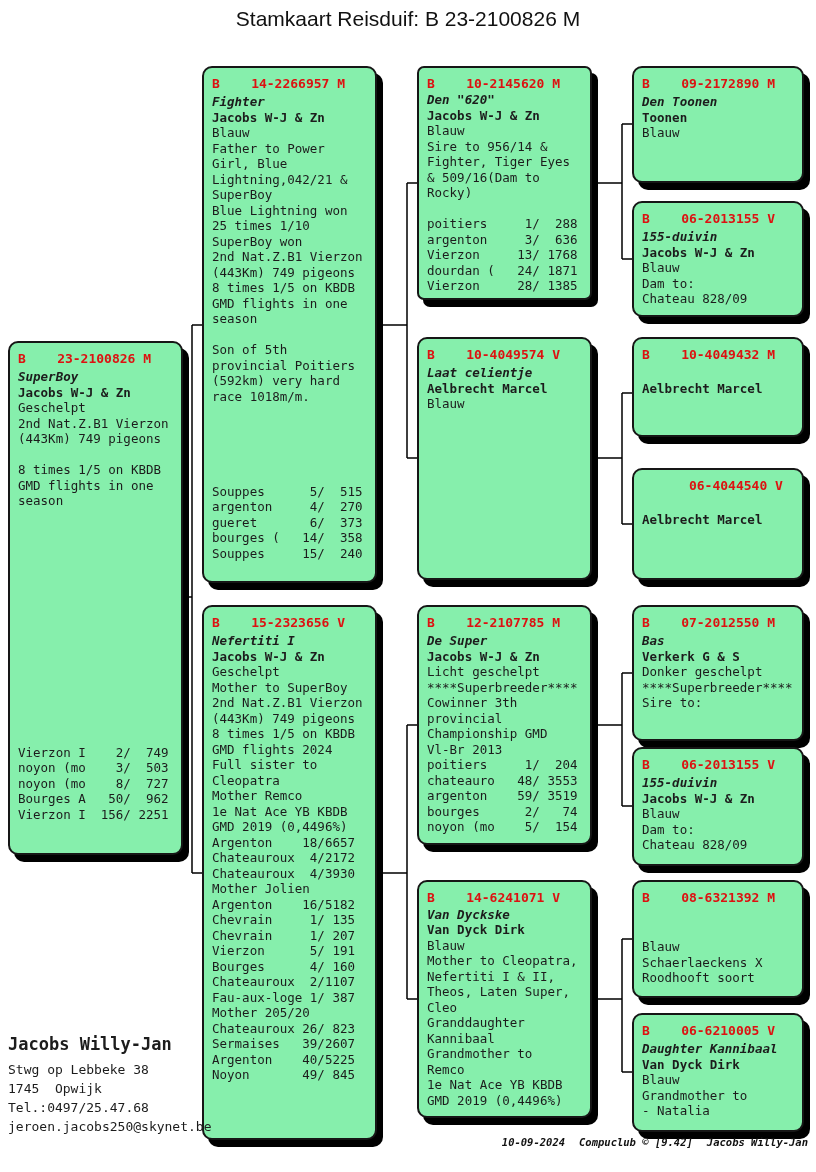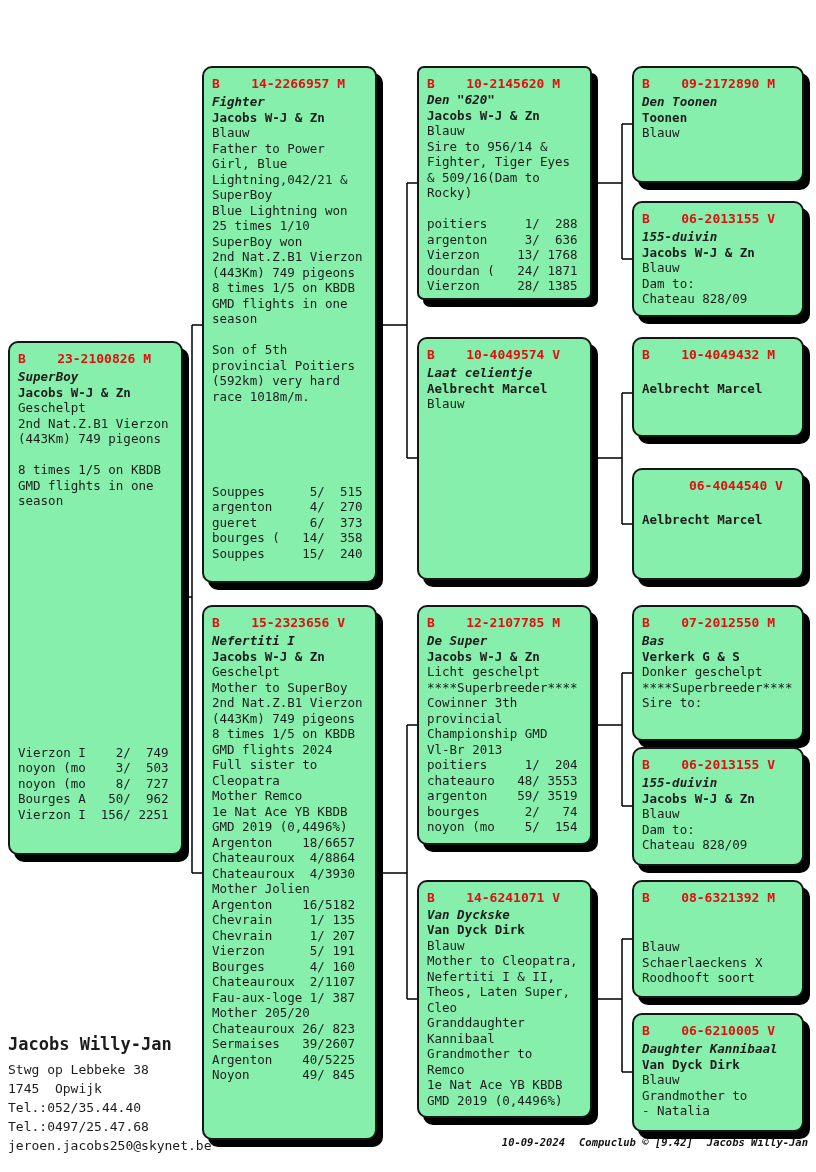--- a/index.html
+++ b/index.html
@@ -36,20 +36,21 @@
   #contact .cname{font-size:17px;font-weight:bold;line-height:24px;margin-bottom:4px;}
   #contact .cline{font-size:13px;line-height:19px;white-space:pre;}
   #footer{position:absolute;right:8px;top:1136px;z-index:1;display:flex;gap:14px;
           font-size:10.5px;font-weight:bold;font-style:italic;color:#111;}
 </style>
 </head>
 <body>
 
 <div id="page">
 
+  <div id="title">Stamkaart Reisduif: B  23-2100826 M</div>
 
   <svg id="wires" width="816" height="1172" viewBox="0 0 816 1172">
     <g stroke="#000" stroke-width="1.5" fill="none">
       <path d="M183 597 H192 M192 325 V873 M192 325 H202 M192 873 H202"></path>
       <path d="M377 325 H407 M407 183 V458 M407 183 H417 M407 458 H417"></path>
       <path d="M377 873 H407 M407 725 V999 M407 725 H417 M407 999 H417"></path>
       <path d="M592 183 H622 M622 124 V259 M622 124 H632 M622 259 H632"></path>
       <path d="M592 458 H622 M622 393 V524 M622 393 H632 M622 524 H632"></path>
       <path d="M592 725 H622 M622 673 V806 M622 673 H632 M622 806 H632"></path>
       <path d="M592 999 H622 M622 939 V1072 M622 939 H632 M622 1072 H632"></path>
@@ -119,21 +120,21 @@
         <div class="bline">2nd Nat.Z.B1 Vierzon</div>
         <div class="bline">(443Km) 749 pigeons</div>
         <div class="bline">8 times 1/5 on KBDB</div>
         <div class="bline">GMD flights 2024</div>
         <div class="bline">Full sister to</div>
         <div class="bline">Cleopatra</div>
         <div class="bline">Mother Remco</div>
         <div class="bline">1e Nat Ace YB KBDB</div>
         <div class="bline">GMD 2019 (0,4496%)</div>
         <div class="bline">Argenton    18/6657</div>
-        <div class="bline">Chateauroux  4/8864</div>
+        <div class="bline">Chateauroux  4/2172</div>
         <div class="bline">Chateauroux  4/3930</div>
         <div class="bline">Mother Jolien</div>
         <div class="bline">Argenton    16/5182</div>
         <div class="bline">Chevrain     1/ 135</div>
         <div class="bline">Chevrain     1/ 207</div>
         <div class="bline">Vierzon      5/ 191</div>
         <div class="bline">Bourges      4/ 160</div>
         <div class="bline">Chateauroux  2/1107</div>
         <div class="bline">Fau-aux-loge 1/ 387</div>
         <div class="bline">Mother 205/20</div>
@@ -278,21 +279,20 @@
         <div class="bline">Grandmother to</div>
         <div class="bline">- Natalia</div>
       </div>
     </div>
 
   <div id="contact">
     <div class="cname">Jacobs Willy-Jan</div>
     <div>
         <div class="cline">Stwg op Lebbeke 38</div>
         <div class="cline">1745  Opwijk</div>
-        <div class="cline">Tel.:052/35.44.40</div>
         <div class="cline">Tel.:0497/25.47.68</div>
         <div class="cline">jeroen.jacobs250@skynet.be</div>
       </div>
   </div>
 
   <div id="footer">
     <span>10-09-2024</span>
     <span>Compuclub © [9.42]</span>
     <span>Jacobs Willy-Jan</span>
   </div>

